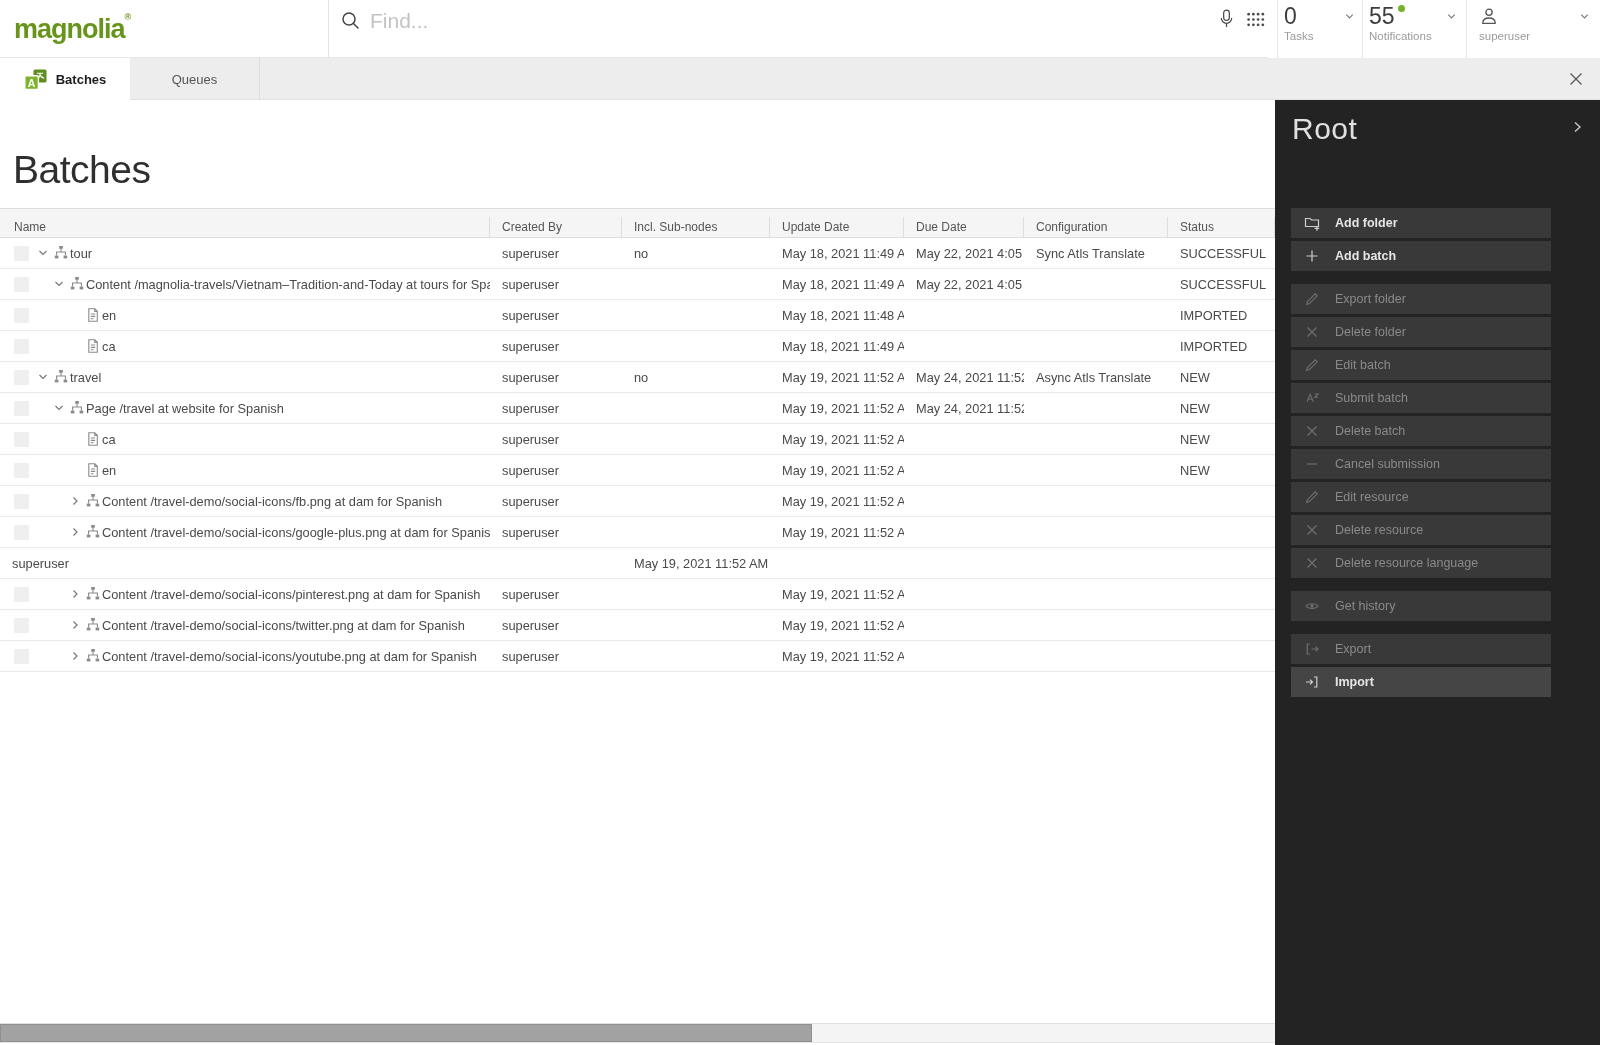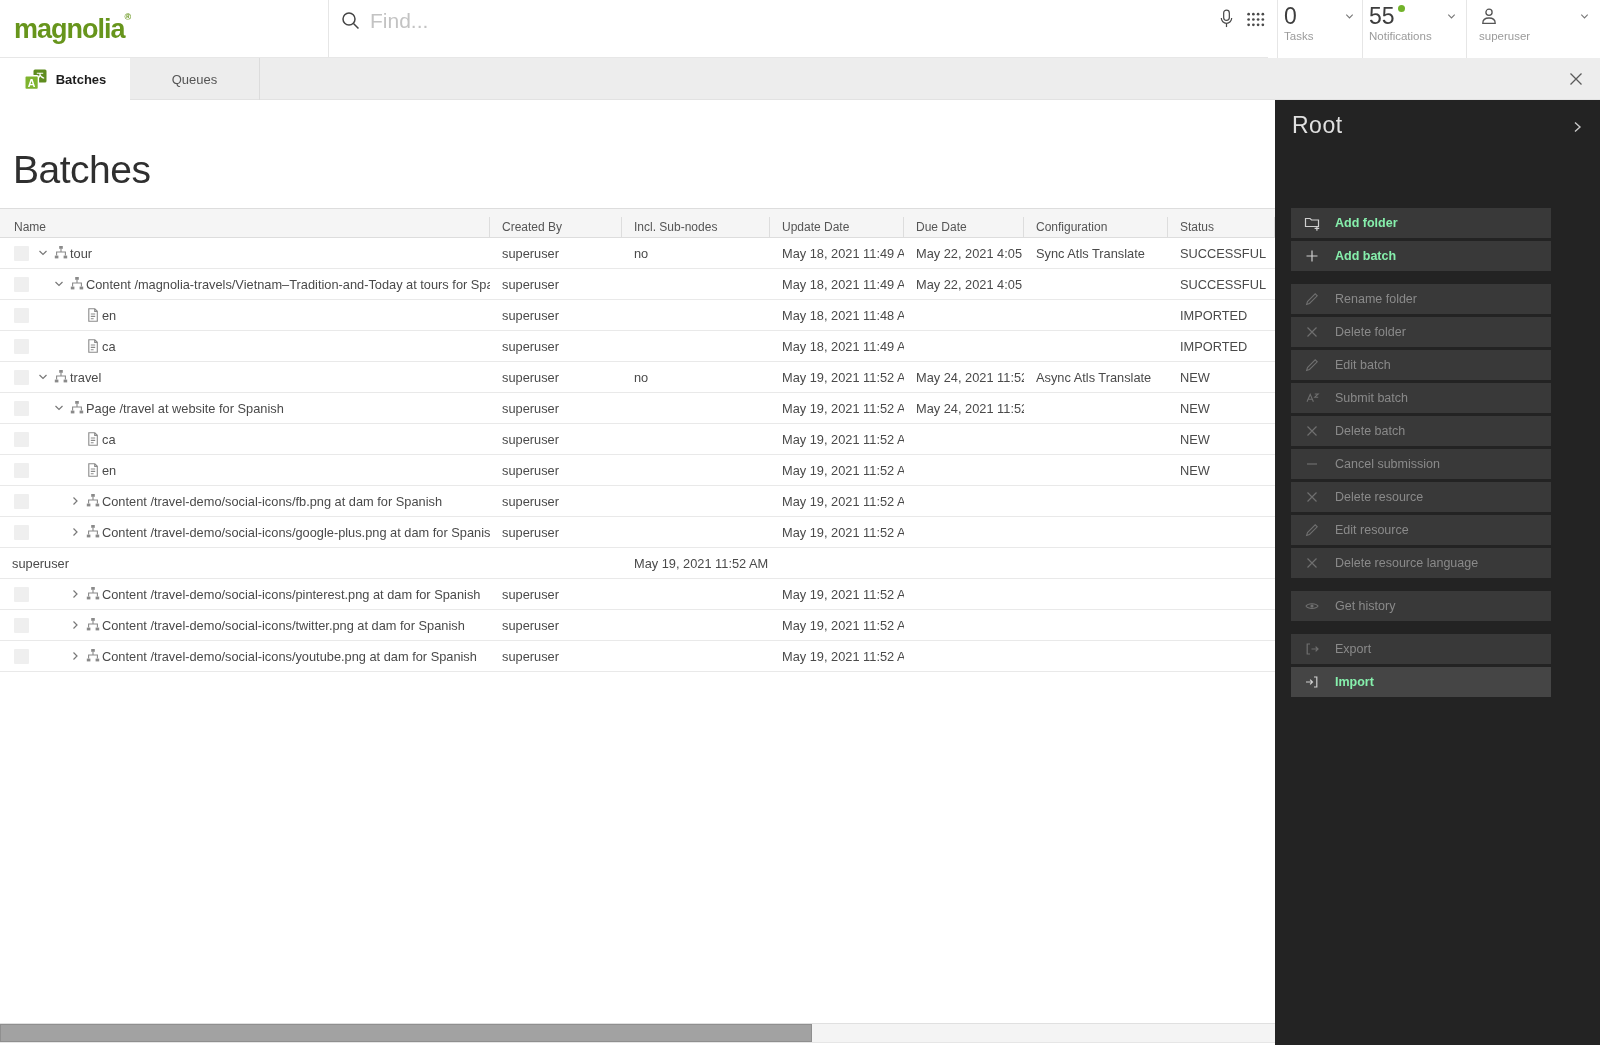--- a/index.html
+++ b/index.html
@@ -48,30 +48,30 @@
   .row-ico { flex:0 0 17px; width:17px; height:17px; color:#8a8a8a; margin-left:2px; }
   .row-label { }
 
   
   .hscroll-track { position:absolute; left:0; bottom:2px; width:1275px; height:20px; background:#f4f4f4; border-top:1px solid #e0e0e0; border-bottom:1px solid #e6e6e6; }
   .hscroll-thumb { position:absolute; left:0; top:0; width:812px; height:18px; background:#a2a2a2; border:1px solid #8f8f8f; }
 
   
   .sidepanel { position:absolute; top:100px; right:0; width:325px; bottom:0; background:#232323; }
   .panel-head { position:absolute; top:12px; left:17px; right:16px; display:flex; align-items:flex-start; justify-content:space-between; }
-  .panel-title { font-size:23px; font-weight:300; color:#e0e0e0; letter-spacing:0.5px; }
+  .panel-title { font-size:30px; font-weight:300; color:#e0e0e0; letter-spacing:0.5px; }
   .panel-chev { width:14px; height:14px; color:#c9c9c9; margin-top:8px; }
   .actions { position:absolute; top:108px; left:16px; width:260px; }
   .agroup { margin-bottom:13px; }
   .aitem { height:30px; margin-bottom:3px; background:#393939; display:flex; align-items:center; padding-left:13px; cursor:pointer; }
   .aitem .aicon { width:16px; height:16px; flex:0 0 16px; color:#6f6f6f; }
   .aitem .aicon svg { width:16px; height:16px; display:block; }
   .aitem .albl { margin-left:15px; font-size:12.5px; color:#8a8a8a; }
   .aitem.enabled .aicon { color:#cfcfcf; }
-  .aitem.enabled .albl { color:#86efac; font-weight:bold; }
+  .aitem.enabled .albl { color:#e5e5e5; font-weight:bold; }
   .aitem.hl { background:#454545; }
   svg { overflow:visible; }
 </style>
 </head>
 <body>
 
 <div class="app">
 
   <div class="header">
     <div class="logo"><span>magnolia</span><sup>®</sup></div>
@@ -525,21 +525,21 @@
             <span class="albl">Add batch</span>
           </div>
         </div>
         <div class="agroup">
           <div class="aitem">
             <span class="aicon">
               <svg viewBox="0 0 16 16" fill="none" stroke="currentColor" stroke-width="1.1">
                 <path d="M2.6 13.4 L3.5 10.5 L11.2 2.8 L13.2 4.8 L5.5 12.5 Z"></path>
               </svg>
             </span>
-            <span class="albl">Rename folder</span>
+            <span class="albl">Export folder</span>
           </div>
           <div class="aitem">
             <span class="aicon">
               <svg viewBox="0 0 16 16" fill="none" stroke="currentColor" stroke-width="1.2">
                 <path d="M3.5 3.5 L12.5 12.5 M12.5 3.5 L3.5 12.5"></path>
               </svg>
             </span>
             <span class="albl">Delete folder</span>
           </div>
           <div class="aitem">
@@ -570,33 +570,33 @@
           <div class="aitem">
             <span class="aicon">
               <svg viewBox="0 0 16 16" fill="none" stroke="currentColor" stroke-width="1.2">
                 <path d="M3 8 H13"></path>
               </svg>
             </span>
             <span class="albl">Cancel submission</span>
           </div>
           <div class="aitem">
             <span class="aicon">
-              <svg viewBox="0 0 16 16" fill="none" stroke="currentColor" stroke-width="1.2">
-                <path d="M3.5 3.5 L12.5 12.5 M12.5 3.5 L3.5 12.5"></path>
-              </svg>
-            </span>
-            <span class="albl">Delete resource</span>
-          </div>
-          <div class="aitem">
-            <span class="aicon">
               <svg viewBox="0 0 16 16" fill="none" stroke="currentColor" stroke-width="1.1">
                 <path d="M2.6 13.4 L3.5 10.5 L11.2 2.8 L13.2 4.8 L5.5 12.5 Z"></path>
               </svg>
             </span>
             <span class="albl">Edit resource</span>
+          </div>
+          <div class="aitem">
+            <span class="aicon">
+              <svg viewBox="0 0 16 16" fill="none" stroke="currentColor" stroke-width="1.2">
+                <path d="M3.5 3.5 L12.5 12.5 M12.5 3.5 L3.5 12.5"></path>
+              </svg>
+            </span>
+            <span class="albl">Delete resource</span>
           </div>
           <div class="aitem">
             <span class="aicon">
               <svg viewBox="0 0 16 16" fill="none" stroke="currentColor" stroke-width="1.2">
                 <path d="M3.5 3.5 L12.5 12.5 M12.5 3.5 L3.5 12.5"></path>
               </svg>
             </span>
             <span class="albl">Delete resource language</span>
           </div>
         </div>

